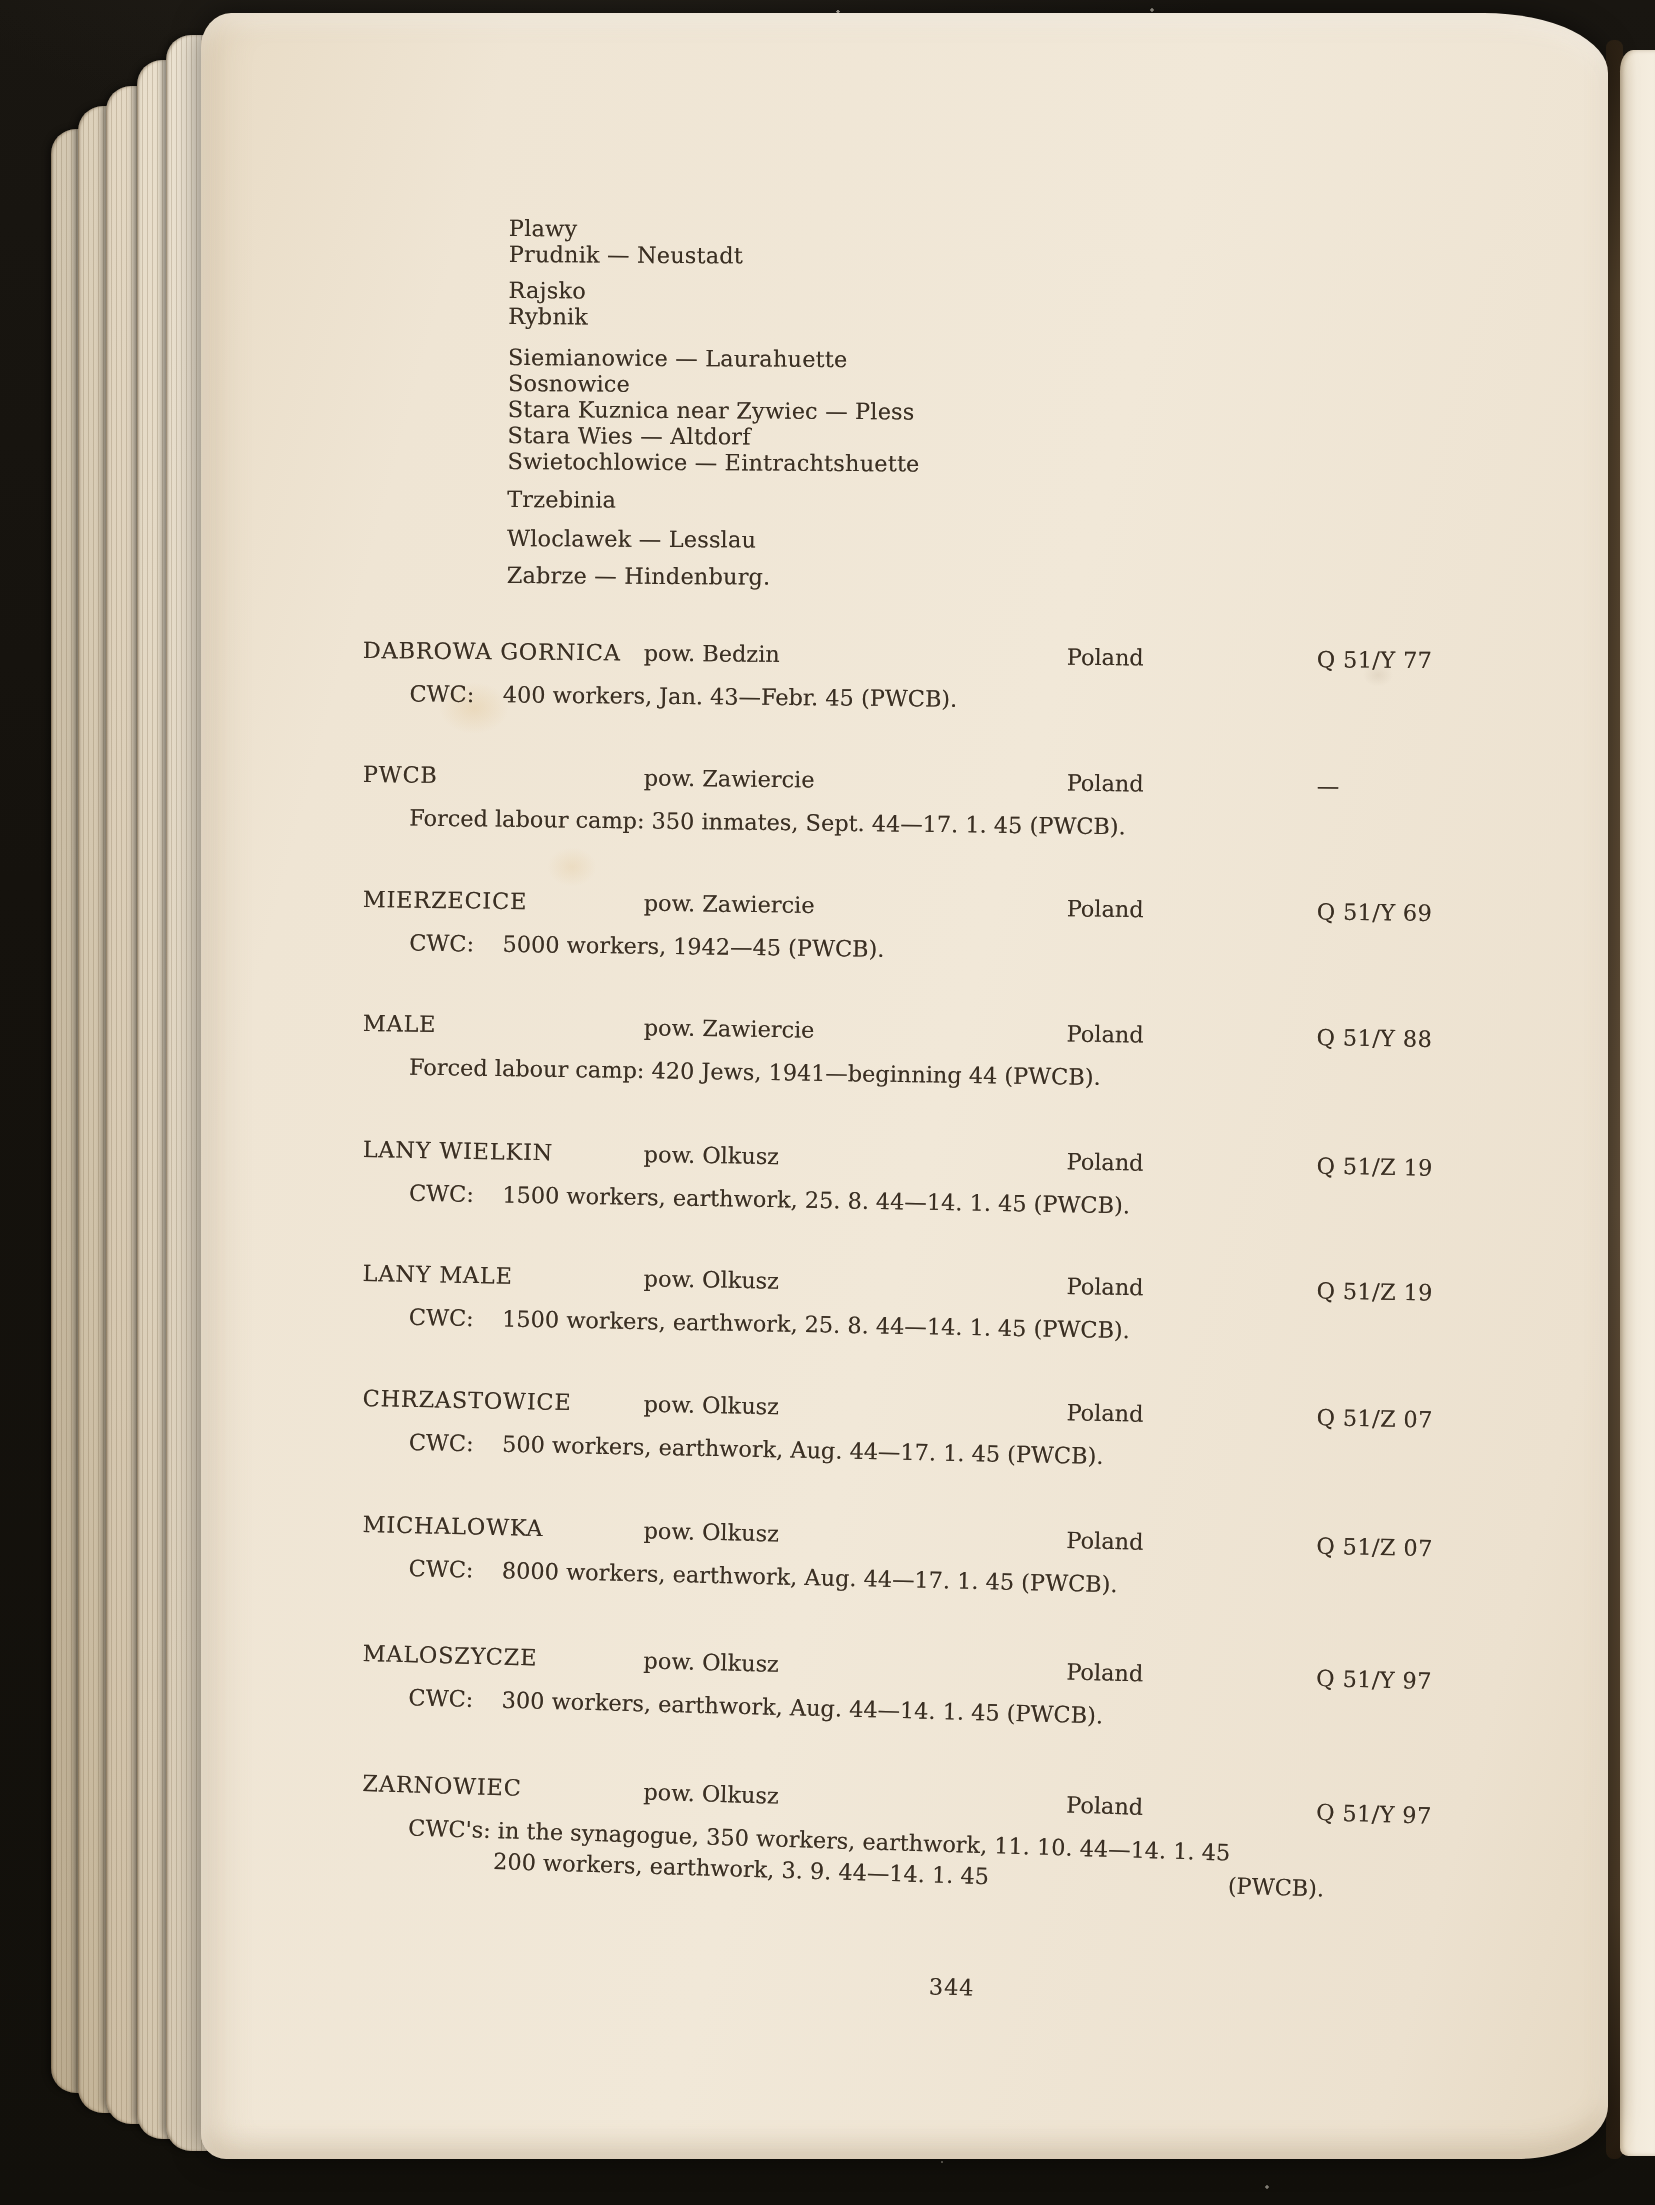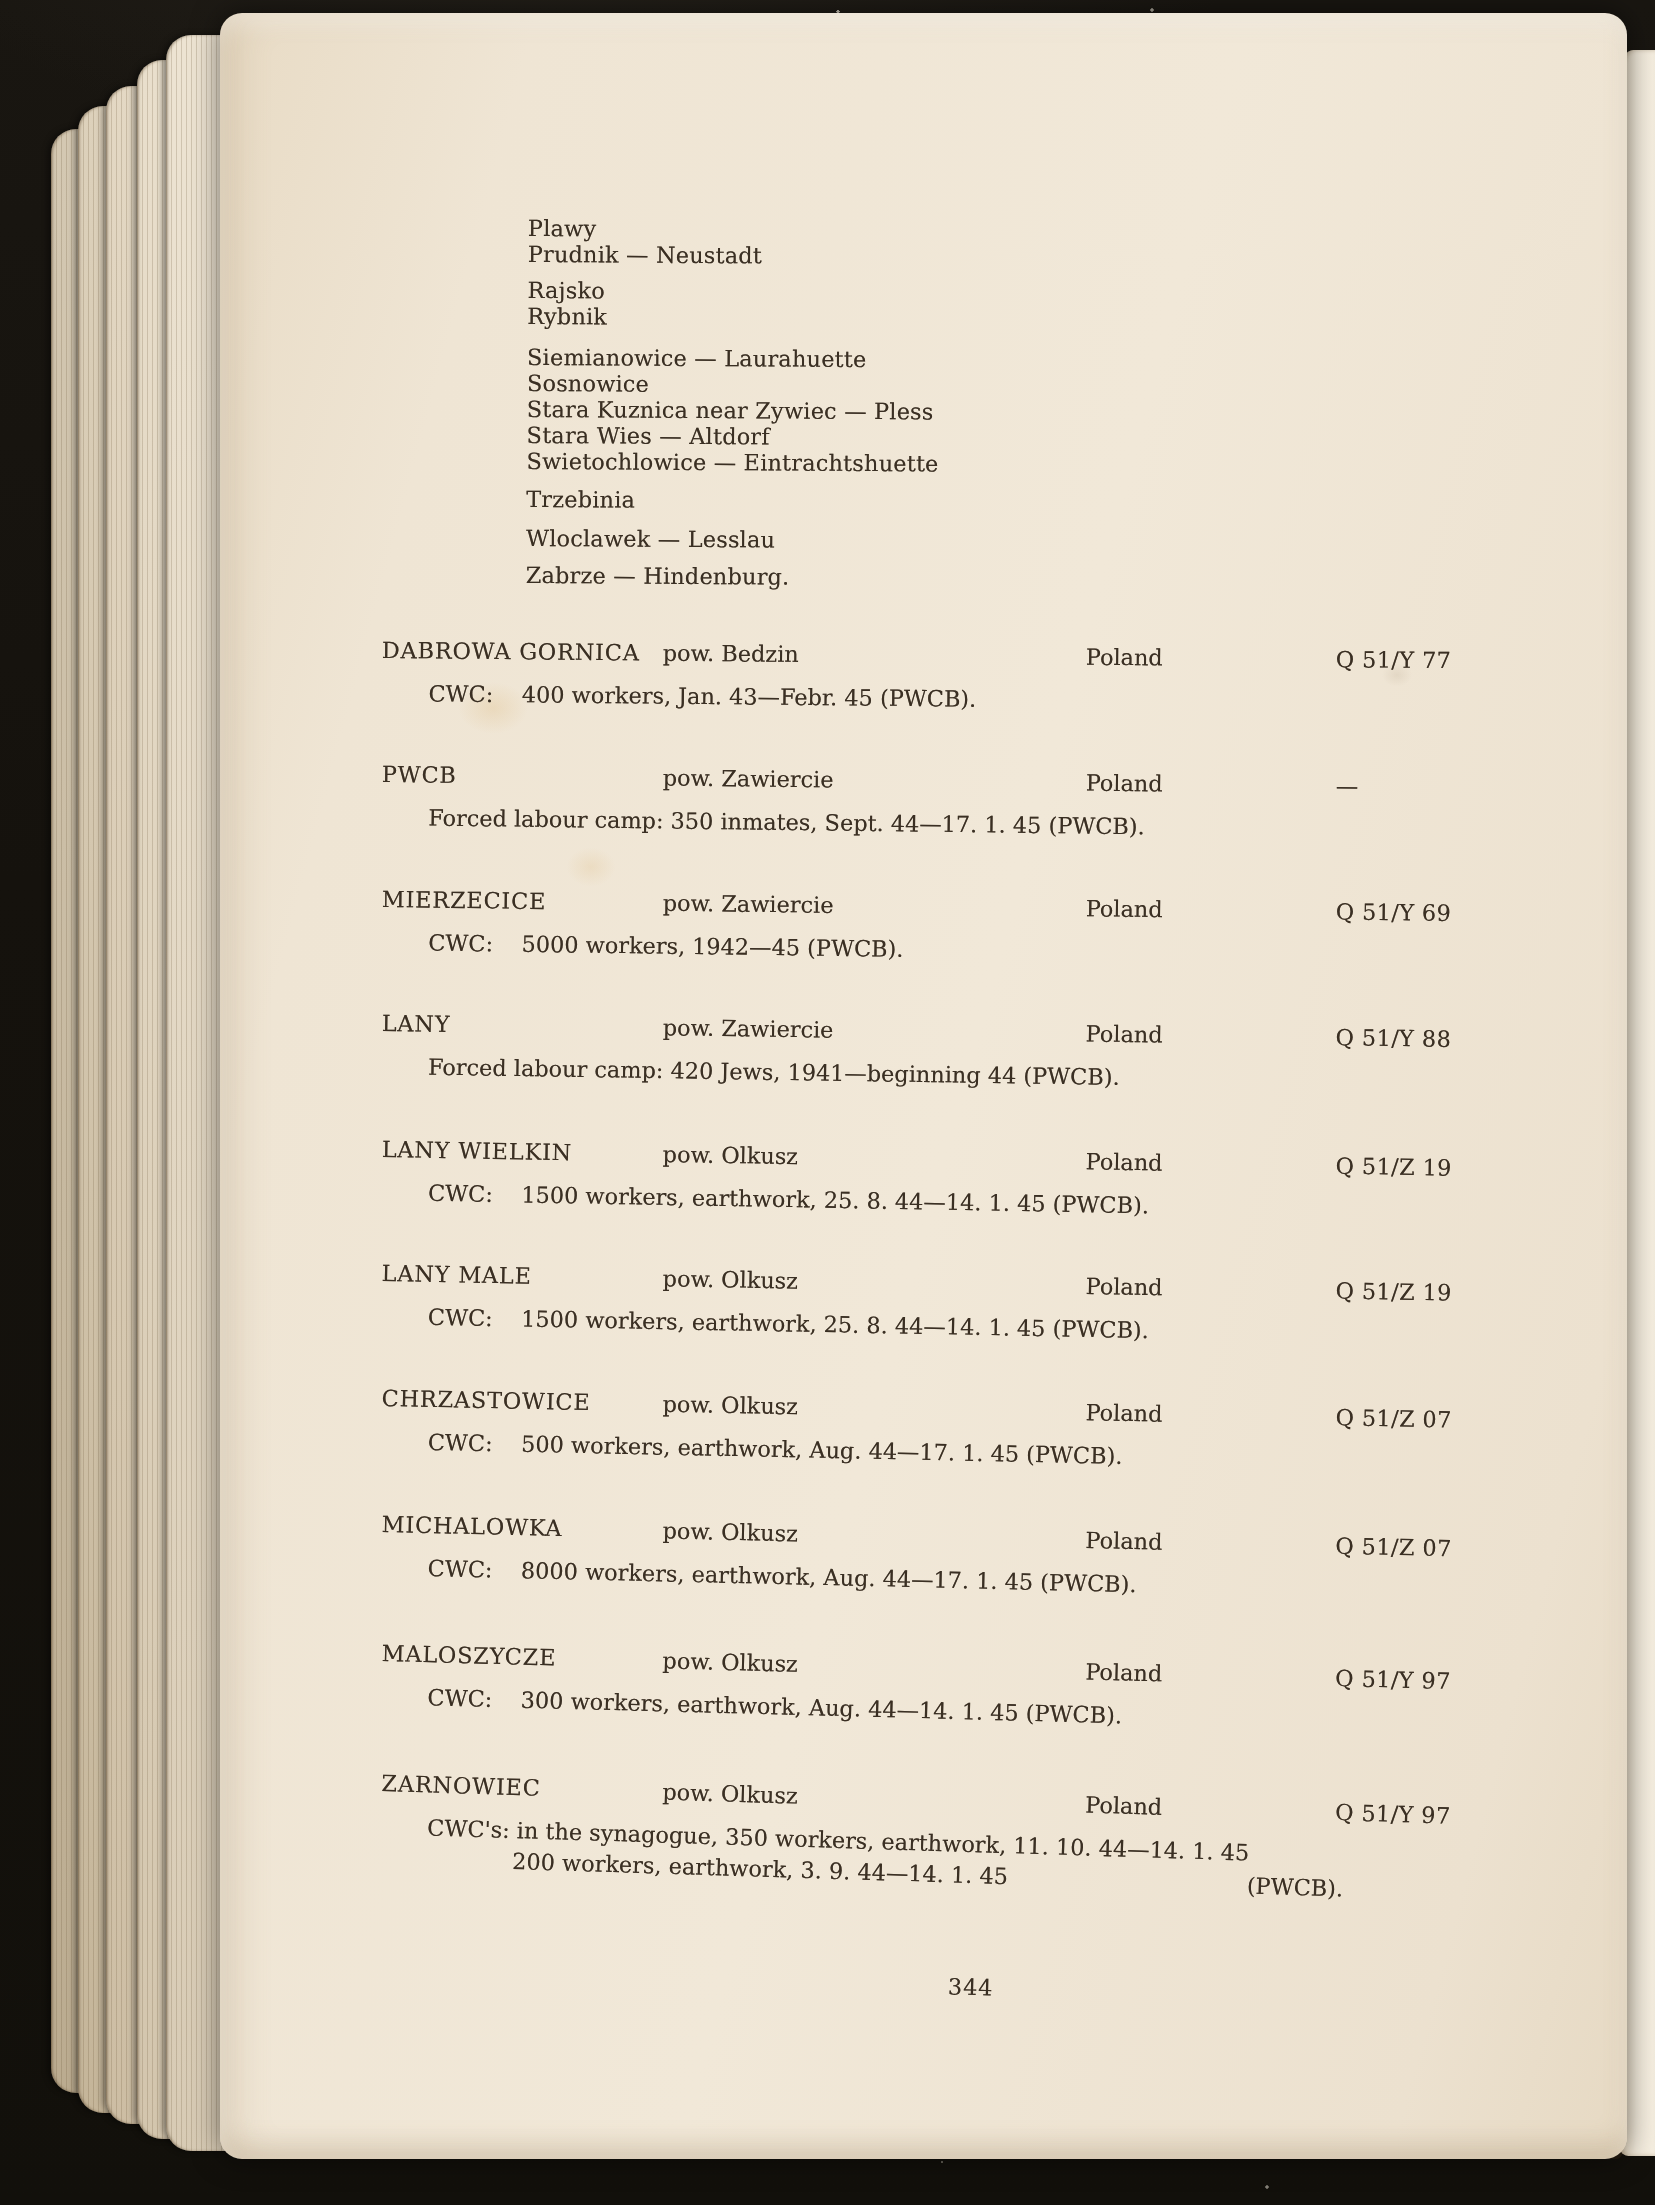--- a/index.html
+++ b/index.html
@@ -37,32 +37,32 @@
   .edge5{left:166px;top:35px;width:273px;height:2116px;background-color:#e8dcc6;}
   
   .page-gap{position:absolute;left:1606px;top:40px;width:16.6px;height:2119px;
     background:linear-gradient(180deg,#2c2114 0%, #55432c 12%, #62503a 55%, #4e3d28 88%, #241a0f 100%);
     border-radius:7.5px;}
   .next-page{position:absolute;left:1620px;top:50px;width:36px;height:2106px;
     background:linear-gradient(90deg,#e5d8c1 0%, #f2eadb 45%, #f5eee0 100%);
     border-top-left-radius:13.2px 21.5px;border-bottom-left-radius:8.3px;
     box-shadow:inset 2.5px 0 4.1px rgba(120,95,60,.35);}
   
-  .page{position:absolute;left:220px;top:13.2px;width:1407px;height:2146px;
+  .page{position:absolute;left:201px;top:13.2px;width:1407px;height:2146px;
     background:
       radial-gradient(50px 37px at 273px 695px, rgba(206,152,62,.16), rgba(0,0,0,0) 70%),
       radial-gradient(35px 28px at 371px 854px, rgba(206,152,62,.13), rgba(0,0,0,0) 70%),
       radial-gradient(21.5px 16.6px at 1177px 662px, rgba(120,95,60,.10), rgba(0,0,0,0) 70%),
       linear-gradient(105deg,#e8dbc5 0%, #efe5d4 16%, #f1e8d8 52%, #ece1cf 88%, #e6d9c3 100%);
     border-top-left-radius:30px 35px;
     border-top-right-radius:124px 60px;
     border-bottom-right-radius:91px 53px;
     border-bottom-left-radius:25px;
     box-shadow:0 0 28px rgba(0,0,0,.5), inset 0 11.6px 21.5px rgba(255,255,255,.35), inset 0 -15px 25px rgba(140,110,70,.18), inset 21.5px 0 33px rgba(150,120,80,.14);
-    color:#3a2f23;font-size:22.4px;border-radius:22px;
+    color:#3a2f23;font-size:22.4px;
   }
   .top-list{position:absolute;left:308px;top:202px;transform:rotate(.35deg);transform-origin:0 0;}
   .top-list div{line-height:26px;white-space:pre;letter-spacing:0.2px;}
   .top-list div:nth-child(3){margin-top:10px;}
   .top-list div:nth-child(5){margin-top:15px;}
   .top-list div:nth-child(10){margin-top:12.4px;}
   .top-list div:nth-child(11){margin-top:12.4px;}
   .top-list div:nth-child(12){margin-top:10.8px;}
   .entry{position:absolute;left:162px;width:1159px;height:108px;transform-origin:0 0;}
   .e1{top:624px; transform:rotate(.55deg);}
@@ -136,21 +136,21 @@
 
     <section class="entry e3">
       <span class="e-name">MIERZECICE</span>
       <span class="e-district">pow. Zawiercie</span>
       <span class="e-country">Poland</span>
       <span class="e-mapref">Q 51/Y 69</span>
       <div class="e-detail">CWC:    5000 workers, 1942—45 (PWCB).</div>
     </section>
 
     <section class="entry e4">
-      <span class="e-name">LANY</span>
+      <span class="e-name">MALE</span>
       <span class="e-district">pow. Zawiercie</span>
       <span class="e-country">Poland</span>
       <span class="e-mapref">Q 51/Y 88</span>
       <div class="e-detail">Forced labour camp: 420 Jews, 1941—beginning 44 (PWCB).</div>
     </section>
 
     <section class="entry e5">
       <span class="e-name">LANY WIELKIN</span>
       <span class="e-district">pow. Olkusz</span>
       <span class="e-country">Poland</span>

